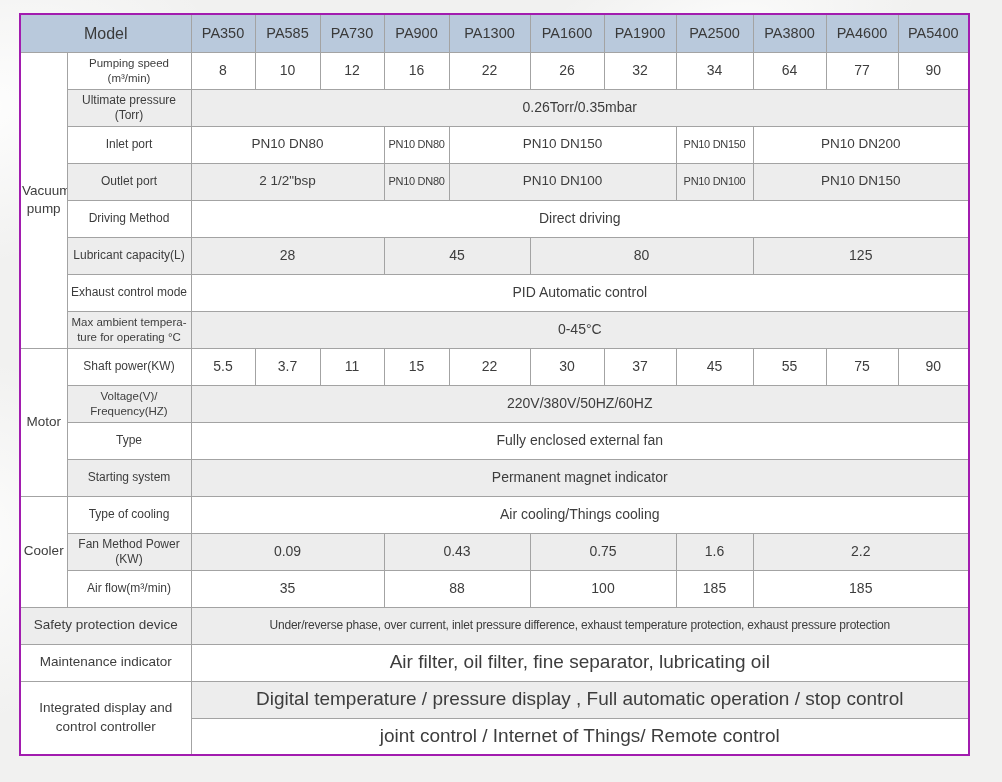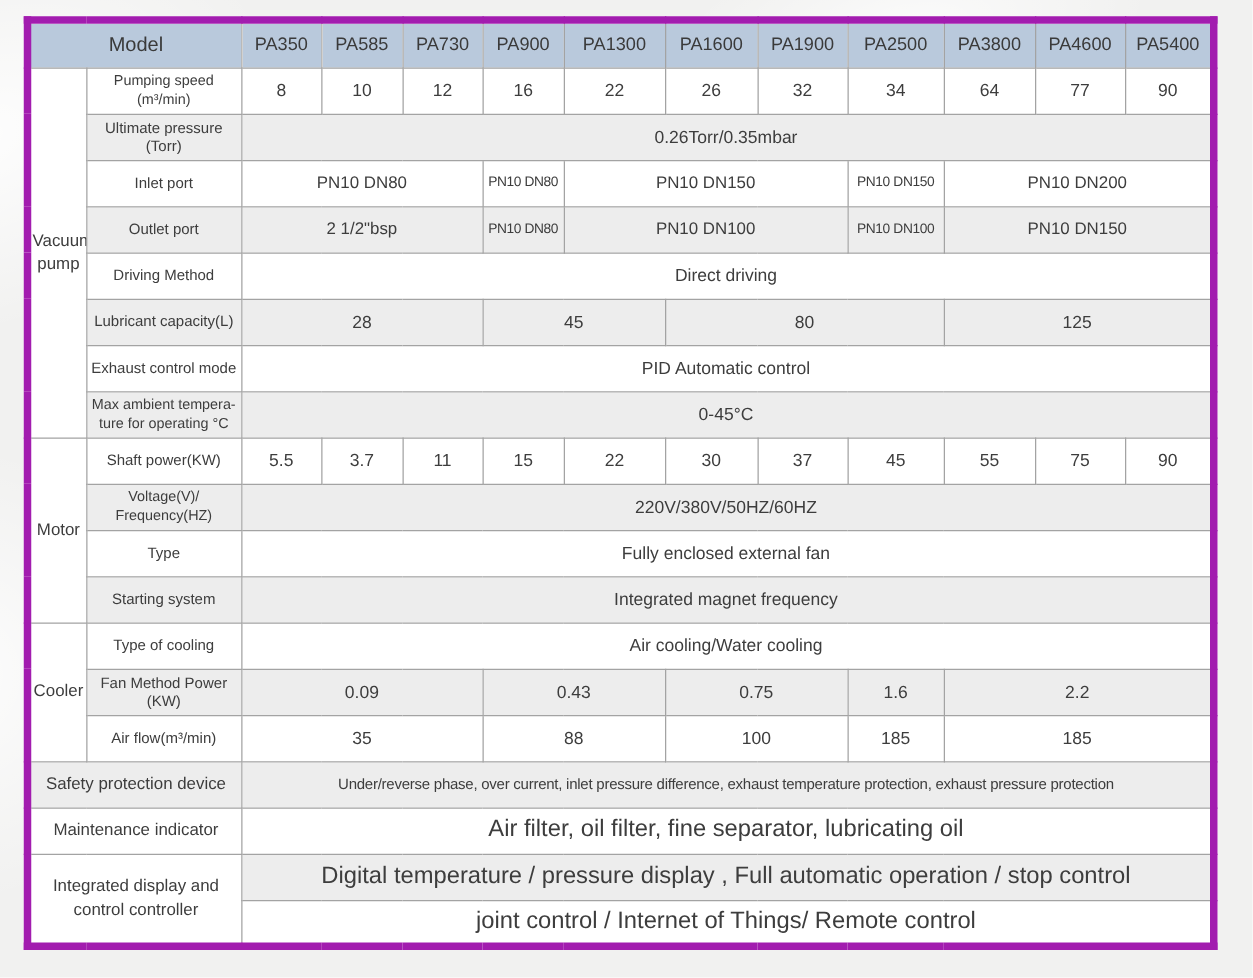--- a/index.html
+++ b/index.html
@@ -25,21 +25,21 @@
     left: 520px; top: -60px; width: 420px; height: 160px;
     background: radial-gradient(ellipse at 50% 50%, rgba(255,255,255,0.7) 0%, rgba(255,255,255,0) 65%);
     transform: rotate(-8deg);
   }
   table.spec {
     position: absolute;
     left: 19px; top: 13px;
     width: 949px;
     border-collapse: collapse;
     table-layout: fixed;
-    border: 6px solid #a21caf;
+    border: 2px solid #a21caf;
     background: #ffffff;
   }
   td {
     border: 1px solid #a3a3a3;
     text-align: center;
     vertical-align: middle;
     padding: 2px 1px;
     height: 37px;
     line-height: 1.2;
     overflow: hidden;
@@ -191,27 +191,27 @@
     <td colspan="11" class="val">220V/380V/50HZ/60HZ</td>
   </tr>
 
   <tr class="w">
     <td class="lbl">Type</td>
     <td colspan="11" class="val">Fully enclosed external fan</td>
   </tr>
 
   <tr class="g">
     <td class="lbl">Starting system</td>
-    <td colspan="11" class="val">Integrated magnet frequency</td>
+    <td colspan="11" class="val">Permanent magnet indicator</td>
   </tr>
 
   <tr class="w">
     <td rowspan="3" class="grp wbg">Cooler</td>
     <td class="lbl">Type of cooling</td>
-    <td colspan="11" class="val">Air cooling/Water cooling</td>
+    <td colspan="11" class="val">Air cooling/Things cooling</td>
   </tr>
 
   <tr class="g">
     <td class="lbl">Fan Method Power (KW)</td>
     <td colspan="3" class="val">0.09</td>
     <td colspan="2" class="val">0.43</td>
     <td colspan="2" class="val">0.75</td>
     <td class="val">1.6</td>
     <td colspan="3" class="val">2.2</td>
   </tr>

